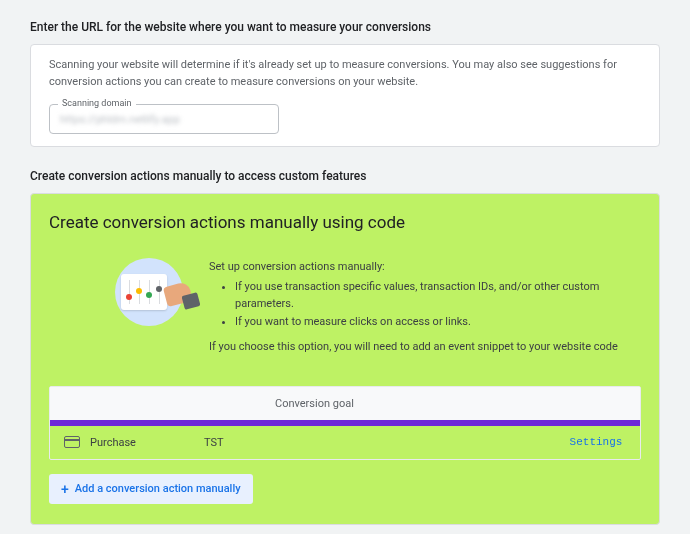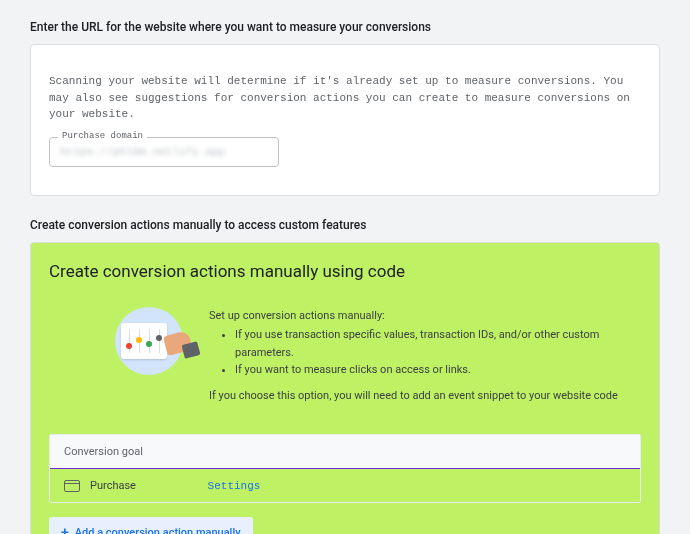--- a/index.html
+++ b/index.html
@@ -11,23 +11,22 @@
     width: 690px;
     height: 534px;
     overflow: hidden;
     padding: 20px 30px;
   }
   .section-title { font-size: 12px; font-weight: 500; color: #202124; margin-bottom: 10px; }
   .card {
     background: #fff;
     border: 1px solid #dadce0;
     border-radius: 4px;
-    padding: 28px 18px;
+    padding: 12px 18px;
     margin-bottom: 22px;
-    font-family: Liberation Mono, monospace;
   }
   .desc { font-size: 11px; color: #5f6368; line-height: 1.5; margin-bottom: 14px; }
   .field-wrap {
     position: relative;
     border: 1px solid #bdc1c6;
     border-radius: 4px;
     width: 230px;
     height: 30px;
     display: flex;
     align-items: center;
@@ -51,21 +50,21 @@
   .illus-panel { position:absolute; width:46px; height:36px; background:#fff; border-radius:3px; left:12px; top:16px; box-shadow:0 1px 2px rgba(0,0,0,0.15);}
   .illus-line { position:absolute; width:1px; height:24px; background:#dadce0; top:22px;}
   .illus-dot { position:absolute; width:6px; height:6px; border-radius:50%;}
   .illus-hand { position:absolute; width:26px; height:20px; background:#e8a87c; border-radius:4px 10px 10px 4px; right:-2px; top:26px; transform:rotate(-15deg);}
   .illus-sleeve { position:absolute; width:16px; height:14px; background:#5f6368; right:-10px; top:36px; transform:rotate(-15deg); border-radius:2px;}
   .hero-text { font-size:11px; color:#3c4043; line-height:1.6; }
   .hero-text ul { padding-left: 26px; margin: 2px 0 6px 0;}
   .hero-text p { margin-top: 8px;}
   .table { border:1px solid #e8eaed; border-radius:2px; margin-bottom: 14px;}
   .thead, .trow { display:flex; align-items:center; padding: 10px 14px; font-size:11px;}
-  .thead { background:#f8f9fa; color:#5f6368; border-bottom:1px solid #6d28d9;}
+  .thead { background:#f8f9fa; color:#5f6368; border-bottom:6px solid #6d28d9;flex-direction:column;}
   .trow { color:#3c4043;}
   .col-goal { width:140px; display:flex; align-items:center; gap:10px;}
   .col-name { flex:1;}
   .col-action { width:60px; text-align:center;font-family:Liberation Mono, monospace;}
   .link { color:#1a73e8; font-size:11px; cursor:pointer;}
   .icon-card { width:16px; height:12px; border:1.5px solid #5f6368; border-radius:2px; position:relative;}
   .icon-card::after { content:""; position:absolute; left:0; right:0; top:2px; height:1.5px; background:#5f6368;}
   .add-btn {
     display:inline-flex; align-items:center; gap:6px;
     background:#e8f0fe; color:#1a73e8; font-size:11px;
@@ -74,21 +73,21 @@
   }
   .plus { font-size:14px; line-height:1; }
 </style>
 </head>
 <body>
 
 <div class="section-title">Enter the URL for the website where you want to measure your conversions</div>
 <div class="card">
   <div class="desc">Scanning your website will determine if it's already set up to measure conversions. You may also see suggestions for conversion actions you can create to measure conversions on your website.</div>
   <div class="field-wrap">
-    <span class="field-label">Purchase domain</span>
+    <span class="field-label">Scanning domain</span>
     <span class="field-value">https://phldm.netlify.app</span>
   </div>
 </div>
 
 <div class="section-title">Create conversion actions manually to access custom features</div>
 <div class="big-card">
   <div class="big-title">Create conversion actions manually using code</div>
 
   <div class="hero">
     <div class="illus">
@@ -118,20 +117,21 @@
   <div class="table">
     <div class="thead">
       <div class="col-goal">Conversion goal</div>
       <div class="col-action"></div>
     </div>
     <div class="trow">
       <div class="col-goal">
         <span class="icon-card"></span>
         <span>Purchase</span>
       </div>
+      <div class="col-name">TST</div>
       <div class="col-action"><span class="link">Settings</span></div>
     </div>
   </div>
 
   <div class="add-btn">
     <span class="plus">+</span>
     <span>Add a conversion action manually</span>
   </div>
 </div>
 

